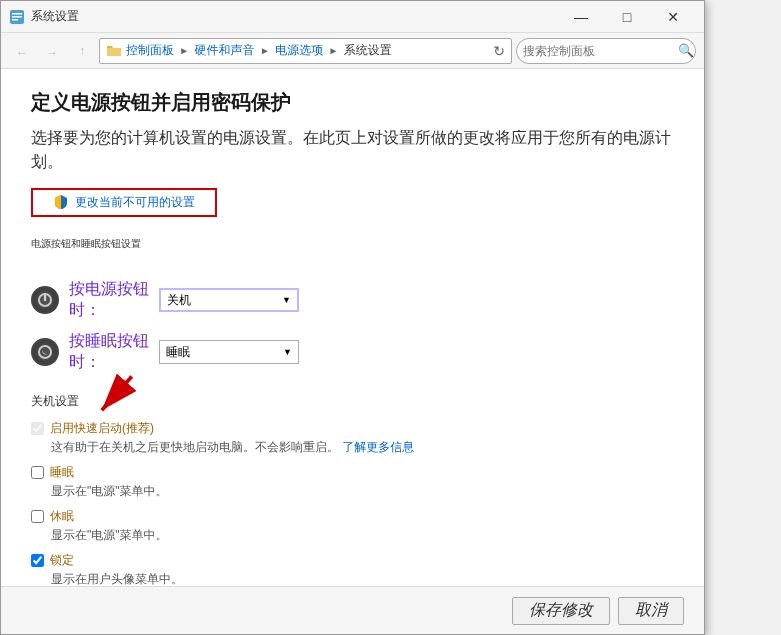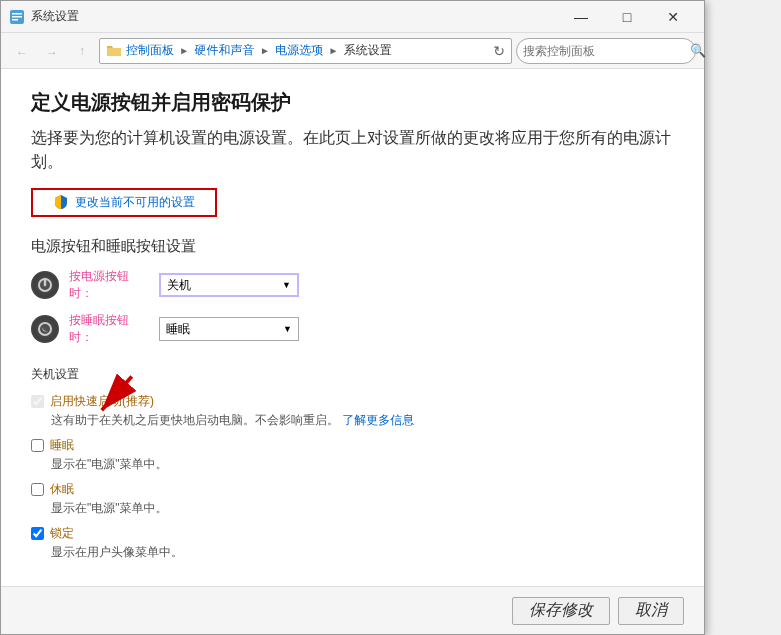--- a/index.html
+++ b/index.html
@@ -110,21 +110,21 @@
     }
 
     .search-bar {
       width: 180px;
       height: 26px;
       border: 1px solid #aaa;
       background: #fff;
       display: flex;
       align-items: center;
       padding: 0 6px;
-      gap: 12px;
+      gap: 0;
       border-radius: 13px;
     }
     .search-input {
       flex: 1;
       border: none;
       outline: none;
       font-size: 12px;
       color: #999;
       background: transparent;
     }
@@ -159,23 +159,23 @@
       border: 2px solid #cc0000;
       background: transparent;
       cursor: pointer;
       color: #0066cc;
       font-size: 12px;
       margin-bottom: 20px;
     }
 
     
     .section-header {
-      font-size: 15px;
-      color: #333;
-      margin-bottom: 12px;
+      font-size: 10px;
+      color: #333;
+      margin-bottom: 28px;
       font-weight: normal;
     }
 
     
     .power-section {
       margin-bottom: 20px;
     }
 
     .power-row {
       display: flex;
@@ -200,22 +200,22 @@
       border: 2px solid #444;
       color: white;
     }
     .power-icon-sleep {
       background: radial-gradient(circle, #555 0%, #333 100%);
       border: 2px solid #444;
       color: white;
     }
 
     .power-label {
-      font-size: 12px;
-      color: #ec4899;
+      font-size: 16px;
+      color: #6d28d9;
       width: 80px;
       flex-shrink: 0;
     }
 
     .power-select {
       width: 140px;
       height: 24px;
       border: 1px solid #aaa;
       background: #fff;
       font-size: 12px;

